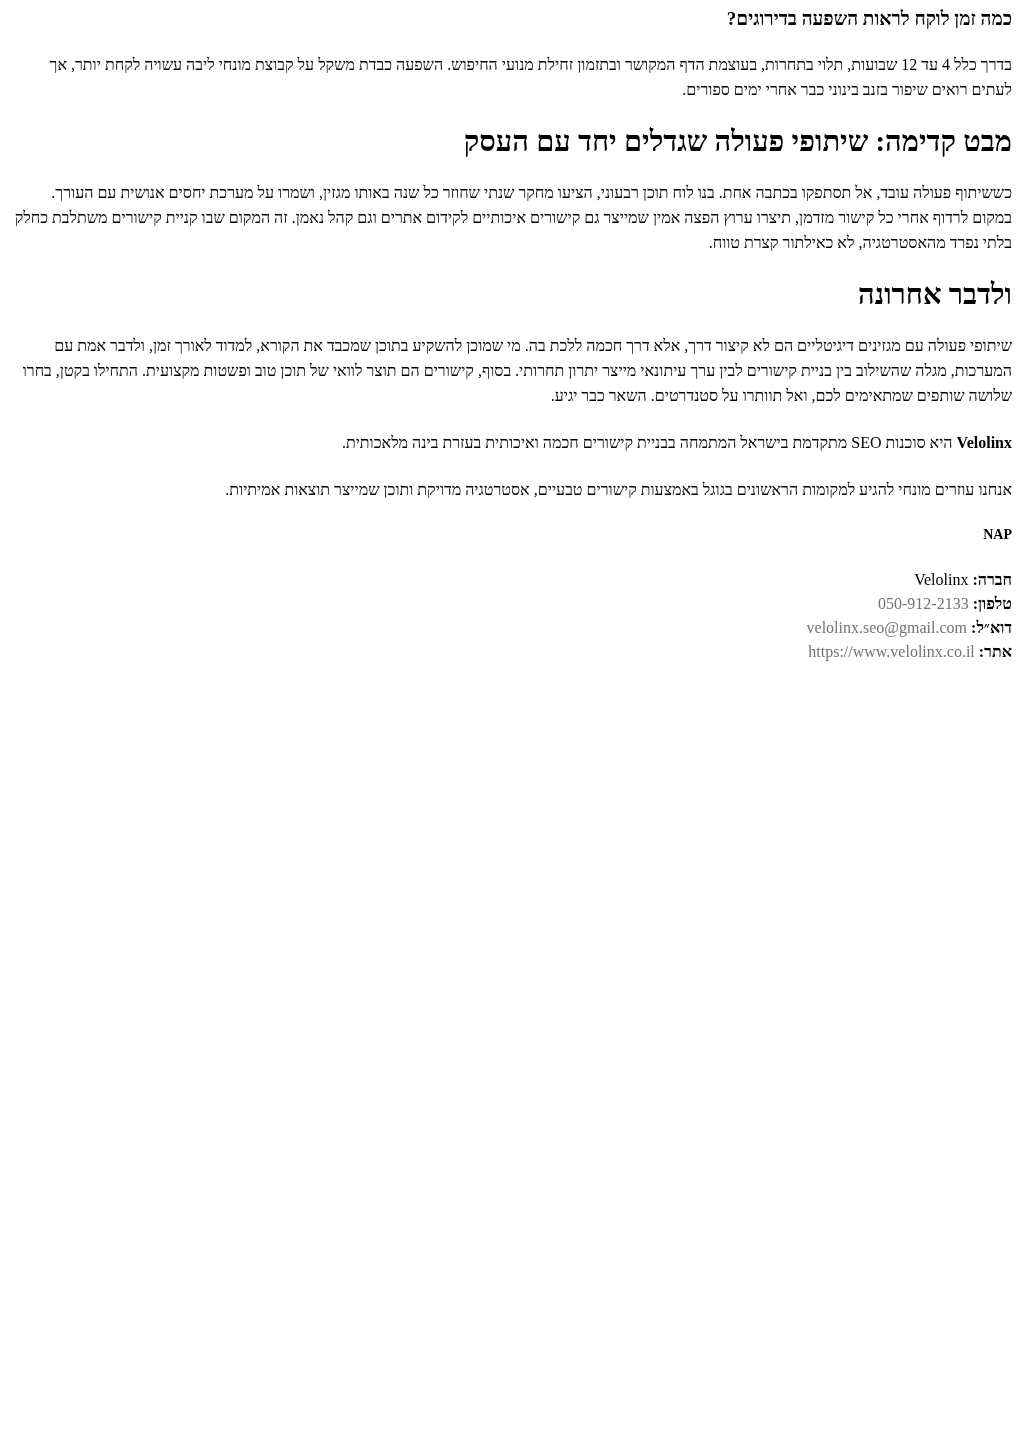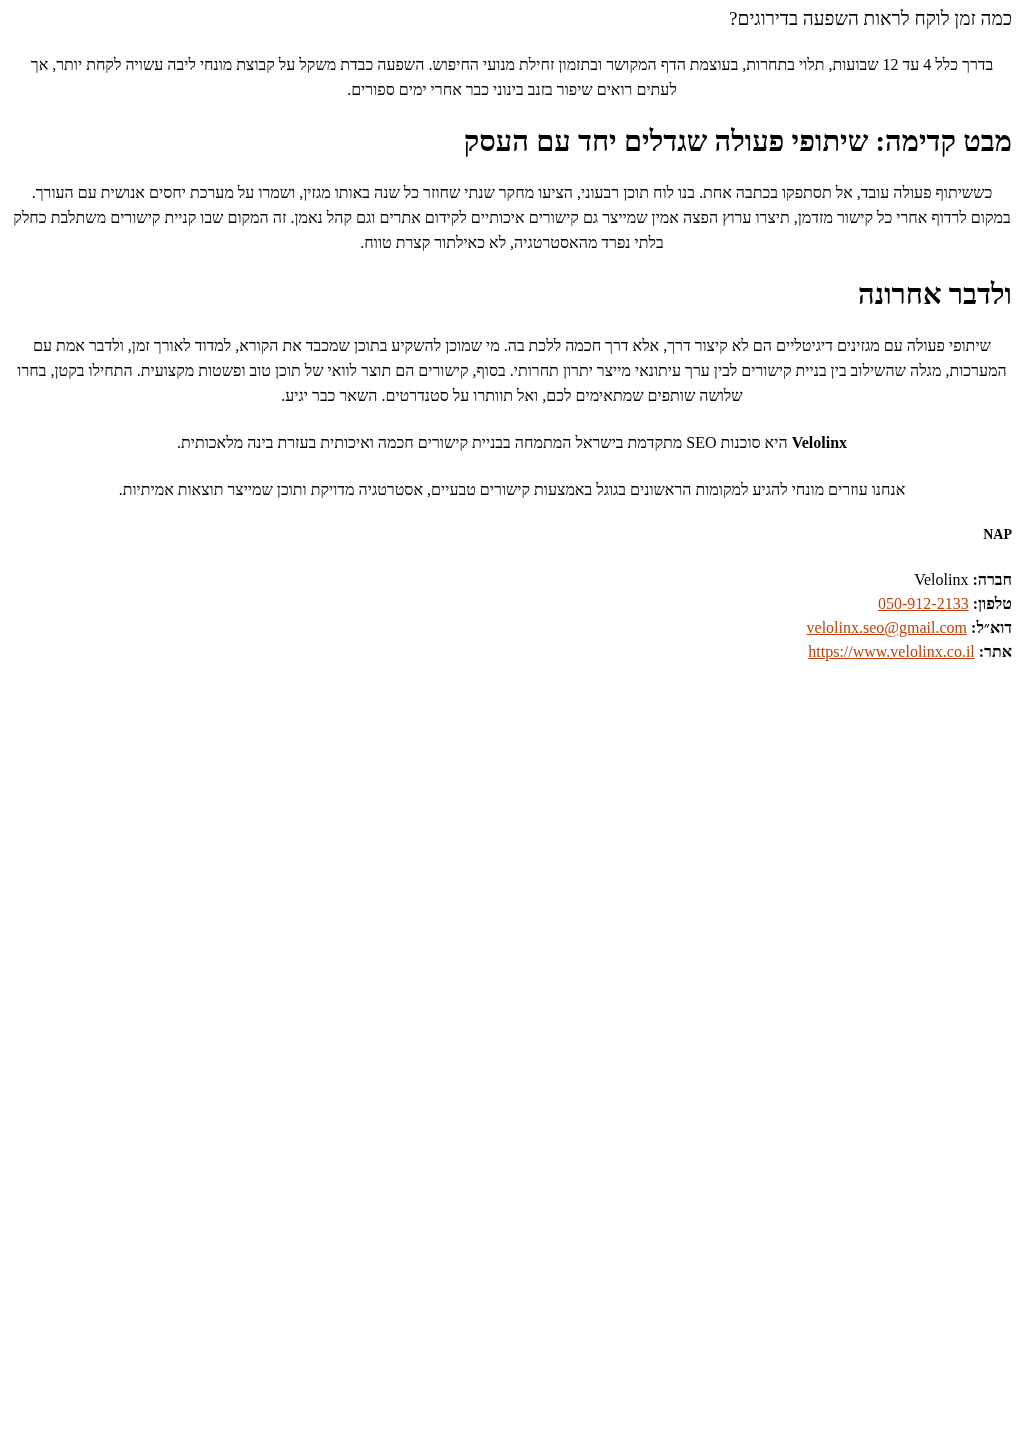--- a/index.html
+++ b/index.html
@@ -14,50 +14,48 @@
     box-sizing: border-box;
     padding: 8px 12px 0 12px;
     direction: rtl;
     text-align: right;
     font-family: "Liberation Serif", "DejaVu Serif", "DejaVu Sans", serif;
     font-size: 16px;
     overflow: hidden;
   }
   .h-small {
     font-size: 19px;
-    font-weight: normal;
+    font-weight: bold;
     line-height: 22px;
     margin: 0 0 22px 0;
   }
   .h-big {
     font-size: 29px;
     font-weight: bold;
     line-height: 34px;
     margin: 9px 0;
   }
   p.body-par {
     margin: 22px 0;
     line-height: 25px;
-    text-align: center;
   }
   .brand-bold { font-weight: bold; }
   .nap-title {
     font-size: 14px;
     font-weight: bold;
     line-height: 22px;
     margin: 22px 0;
   }
   p.contact {
     margin: 22px 0;
     line-height: 24px;
   }
   .contact .label { font-weight: bold; }
   a.doc-link {
-    color: #c2410c;
-    text-decoration: underline;
+    color: #737373;
     cursor: pointer;
     text-align: right;
   }
   .ltr { direction: ltr; unicode-bidi: embed; }
 </style>
 </head>
 <body>
 
 <h3 class="h-small">כמה זמן לוקח לראות השפעה בדירוגים?</h3>
 

